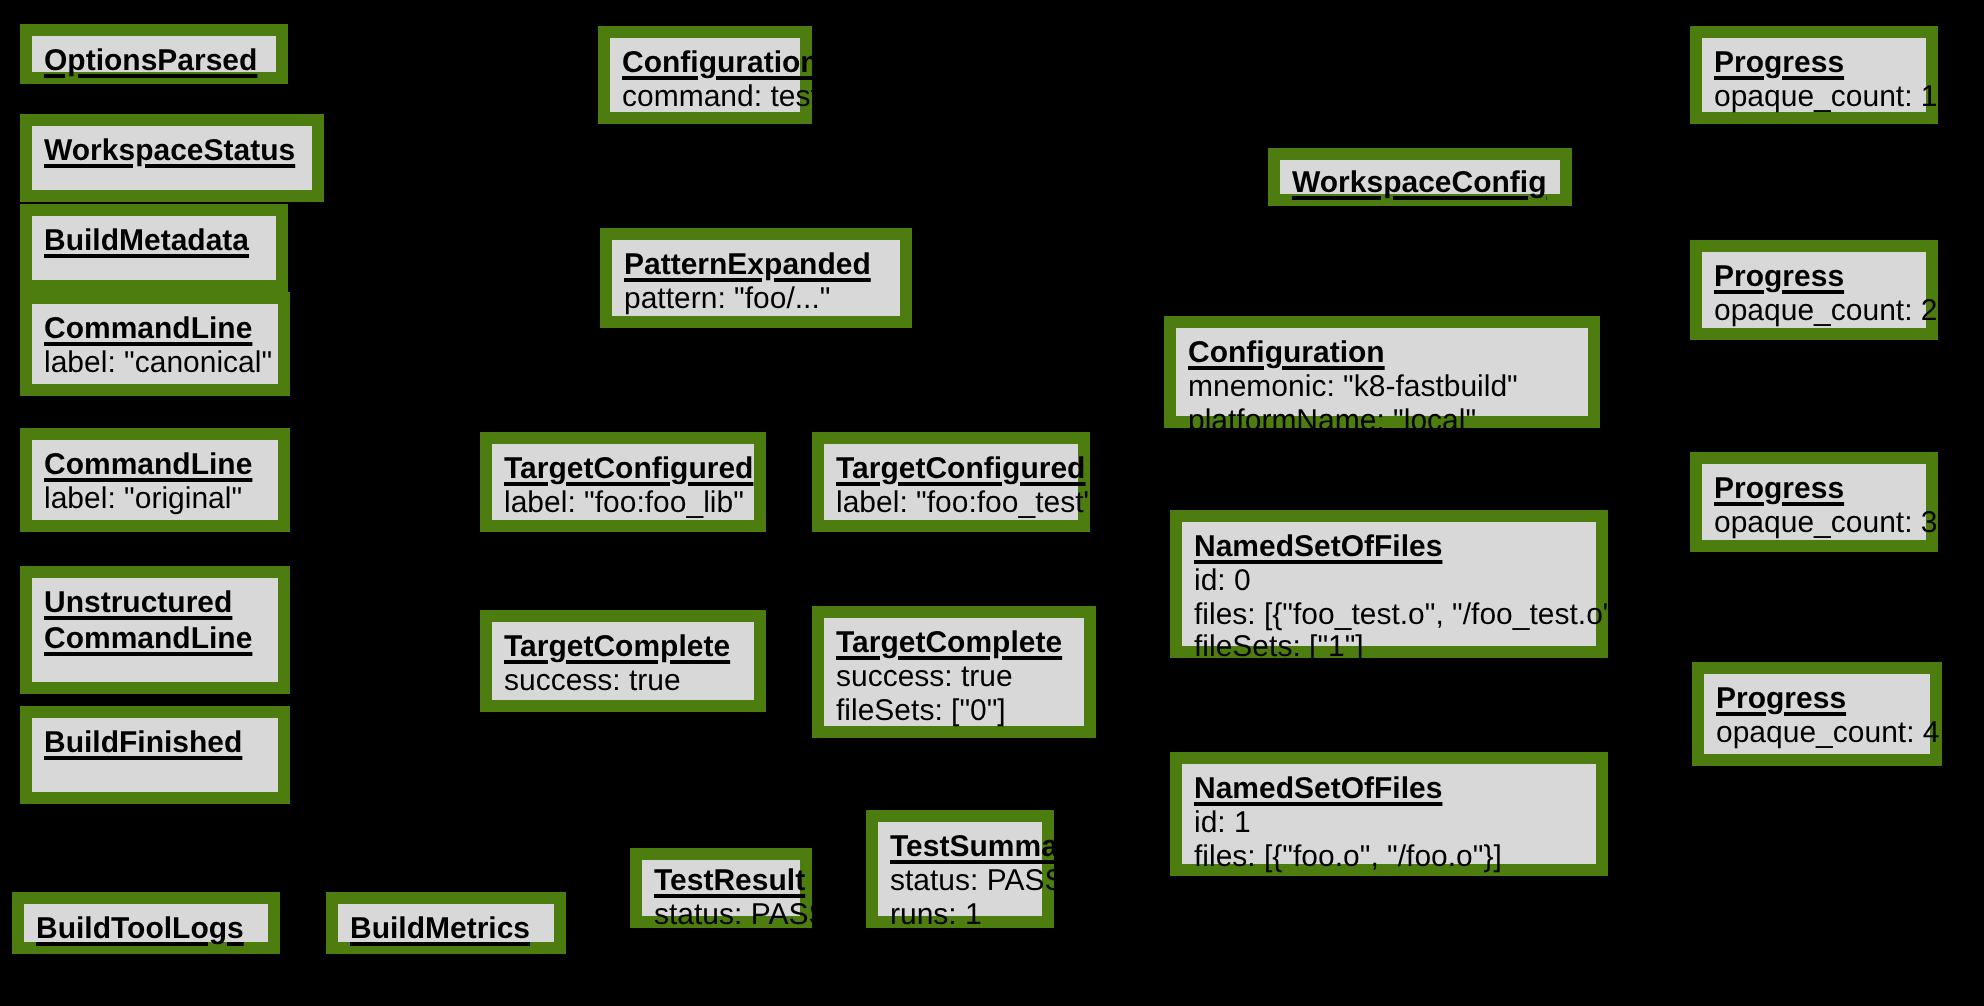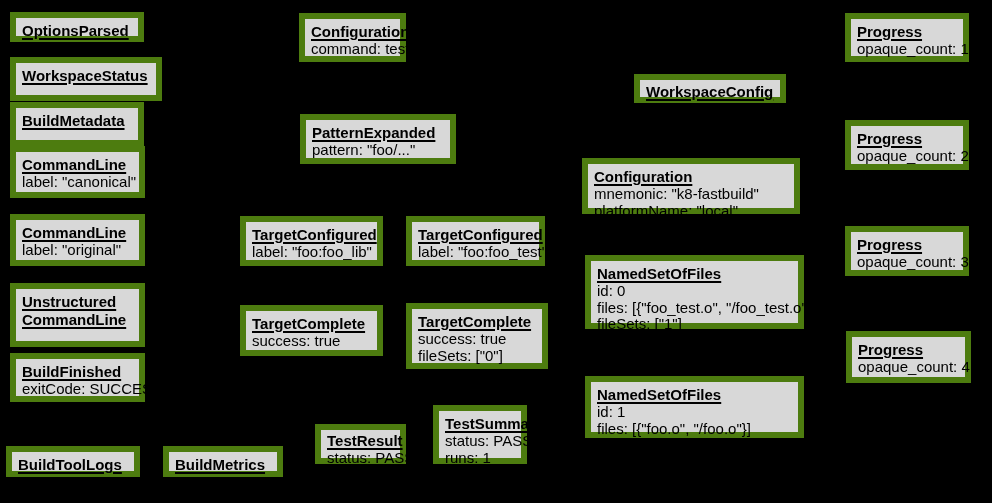--- a/index.html
+++ b/index.html
@@ -66,21 +66,20 @@
   </div>
 
   <div class="node" style="left:10px; top:283px; width:135px; height:64px">
     <span class="t">Unstructured
 CommandLine</span>
     <div class="f"></div>
   </div>
 
   <div class="node" style="left:10px; top:353px; width:135px; height:49px">
     <span class="t">BuildFinished</span>
-    <div class="f">exitCode: SUCCESS</div>
   </div>
 
   <div class="node" style="left:6px; top:446px; width:134px; height:31px">
     <span class="t">BuildToolLogs</span>
     <div class="f"></div>
   </div>
 
   <div class="node" style="left:163px; top:446px; width:120px; height:31px">
     <span class="t">BuildMetrics</span>
     <div class="f"></div>

